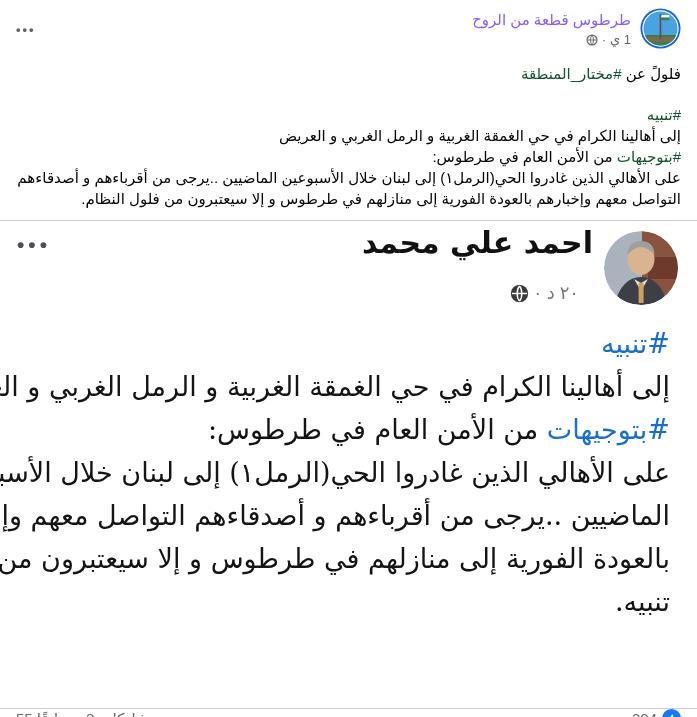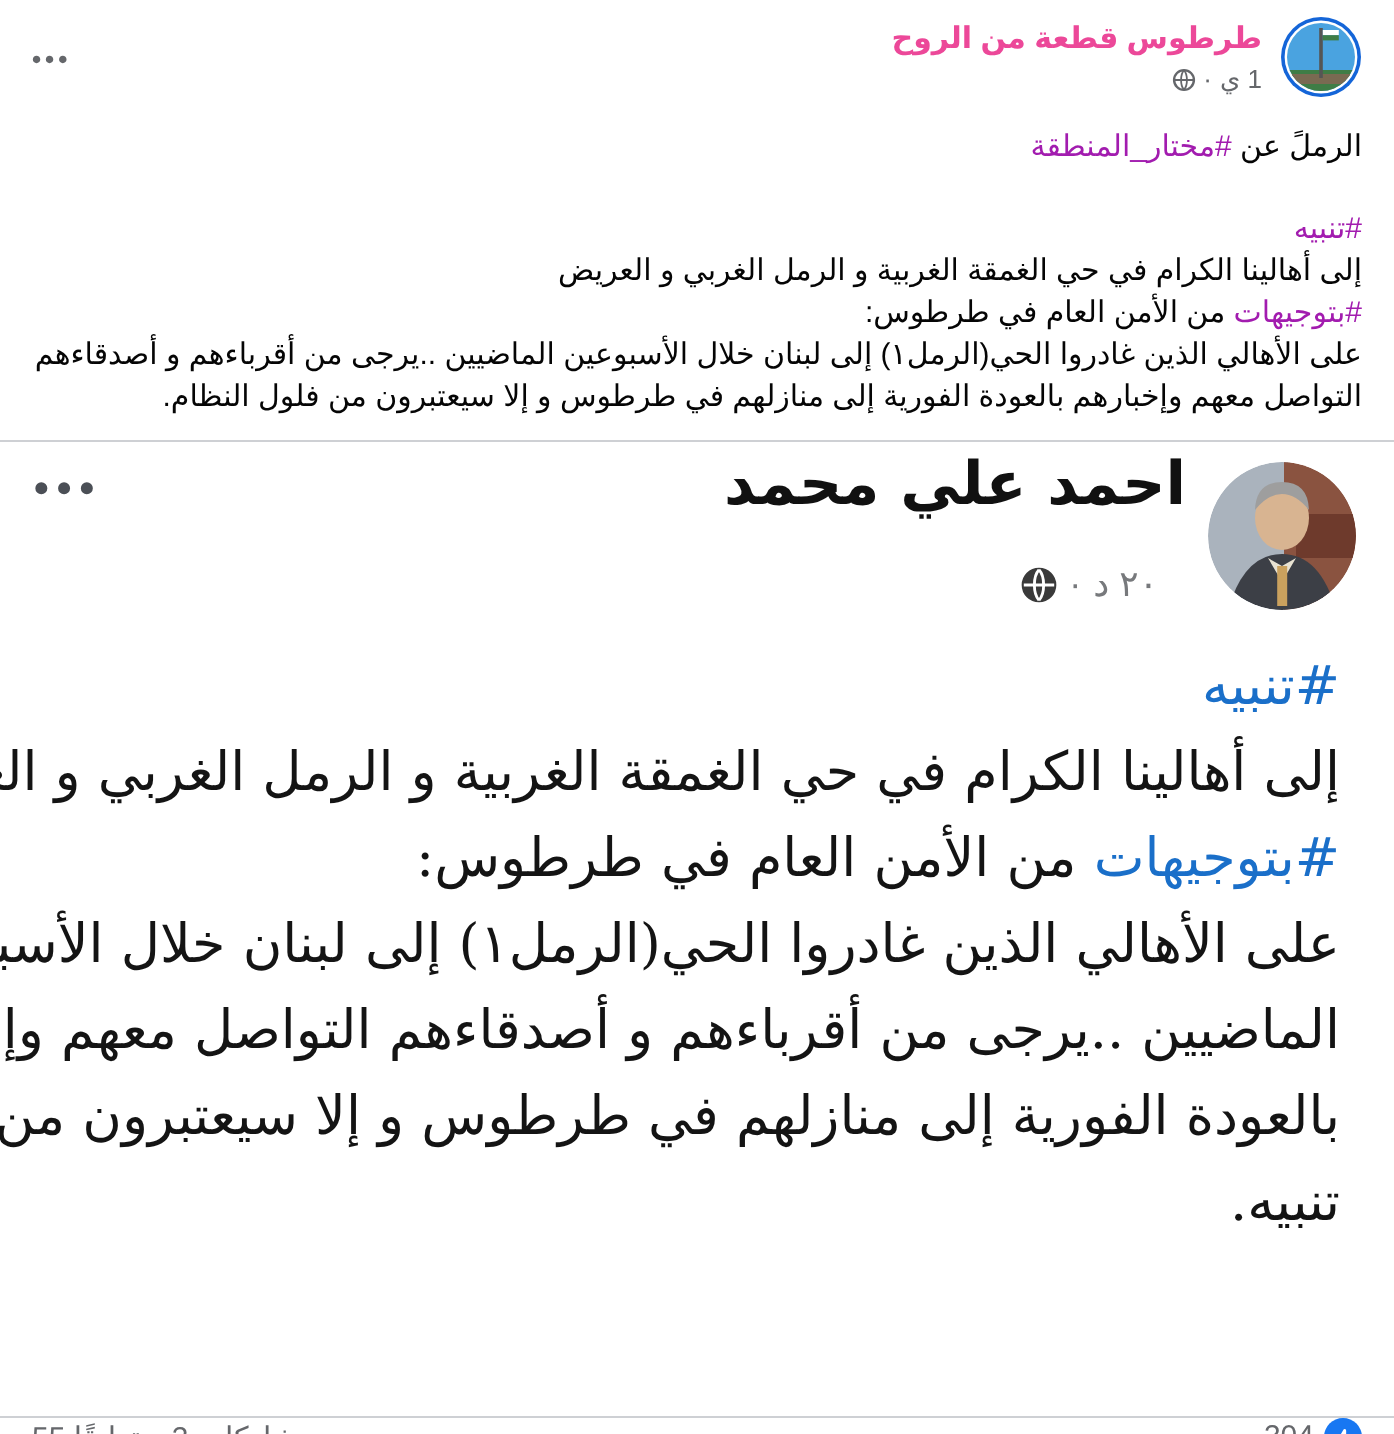--- a/index.html
+++ b/index.html
@@ -10,29 +10,29 @@
     color:#050505;
     -webkit-font-smoothing:antialiased;
   }
   .post { position:relative; width:697px; height:717px; display:flex; flex-direction:column; }
 
   
   .header { position:relative; padding:8px 16px 0 16px; }
   .header-row { display:flex; flex-direction:row; align-items:flex-start; direction:rtl; gap:9px; }
   .avatar-main { width:41px; height:41px; border-radius:50%; flex:0 0 auto; cursor:pointer; }
   .head-meta { display:flex; flex-direction:column; padding-top:2px; }
-  .page-name { font-size:15px; font-weight:700; color:#ec4899; line-height:19px; cursor:pointer; }
+  .page-name { font-size:15px; font-weight:400; color:#8b5cf6; line-height:19px; cursor:pointer; }
   .time-row { display:flex; direction:rtl; align-items:center; gap:4px; color:#65676b; font-size:13px; line-height:17px; margin-top:2px; }
   .time-row svg { display:block; }
   .more-main { position:absolute; left:16px; top:22px; color:#65676b; font-size:13px; letter-spacing:2px; font-weight:700; cursor:pointer; }
 
   
   .quote-line { direction:rtl; text-align:right; padding:0 16px; margin-top:15px; font-size:15px; line-height:20px; }
   .body-text { direction:rtl; text-align:right; padding:0 16px; margin-top:20px; font-size:15px; line-height:21px; }
-  a.hashtag { color:#a21caf; text-decoration:none; cursor:pointer; }
+  a.hashtag { color:#14532d; text-decoration:none; cursor:pointer; }
 
   .divider { border:none; border-top:1px solid #ced0d4; height:0; margin-top:11px; }
 
   
   .shared { position:relative; flex:0 0 auto; height:487px; background:#ffffff; overflow:hidden; cursor:pointer; }
   .shared-more { position:absolute; left:17px; top:12px; color:#4b4f56; font-size:21px; letter-spacing:4px; font-weight:700; }
   .shared-avatar { position:absolute; right:19px; top:10px; width:74px; height:74px; border-radius:50%; overflow:hidden; }
   .shared-name {
     position:absolute; right:104px; top:4px;
     font-family:"DejaVu Serif","DejaVu Sans",serif;
@@ -94,21 +94,21 @@
             <circle cx="8" cy="8" r="6.6"></circle>
             <path d="M1.5 8h13M8 1.5c2.6 2.8 2.6 10.2 0 13M8 1.5c-2.6 2.8-2.6 10.2 0 13" stroke-width="1.2"></path>
           </svg>
         </div>
       </div>
     </div>
     <div class="more-main">•••</div>
   </div>
 
   <div class="quote-line">
-    <span>الرملً عن </span><a class="hashtag">#مختار_المنطقة</a>
+    <span>فلولً عن </span><a class="hashtag">#مختار_المنطقة</a>
   </div>
 
   <div class="body-text">
     <div><a class="hashtag">#تنبيه</a></div>
     <div>إلى أهالينا الكرام في حي الغمقة الغربية و الرمل الغربي و العريض</div>
     <div><a class="hashtag">#بتوجيهات</a><span> من الأمن العام في طرطوس:</span></div>
     <div>على الأهالي الذين غادروا الحي(الرمل١) إلى لبنان خلال الأسبوعين الماضيين ..يرجى من أقرباءهم و أصدقاءهم التواصل معهم وإخبارهم بالعودة الفورية إلى منازلهم في طرطوس و إلا سيعتبرون من فلول النظام.</div>
   </div>
 
   <hr class="divider">

